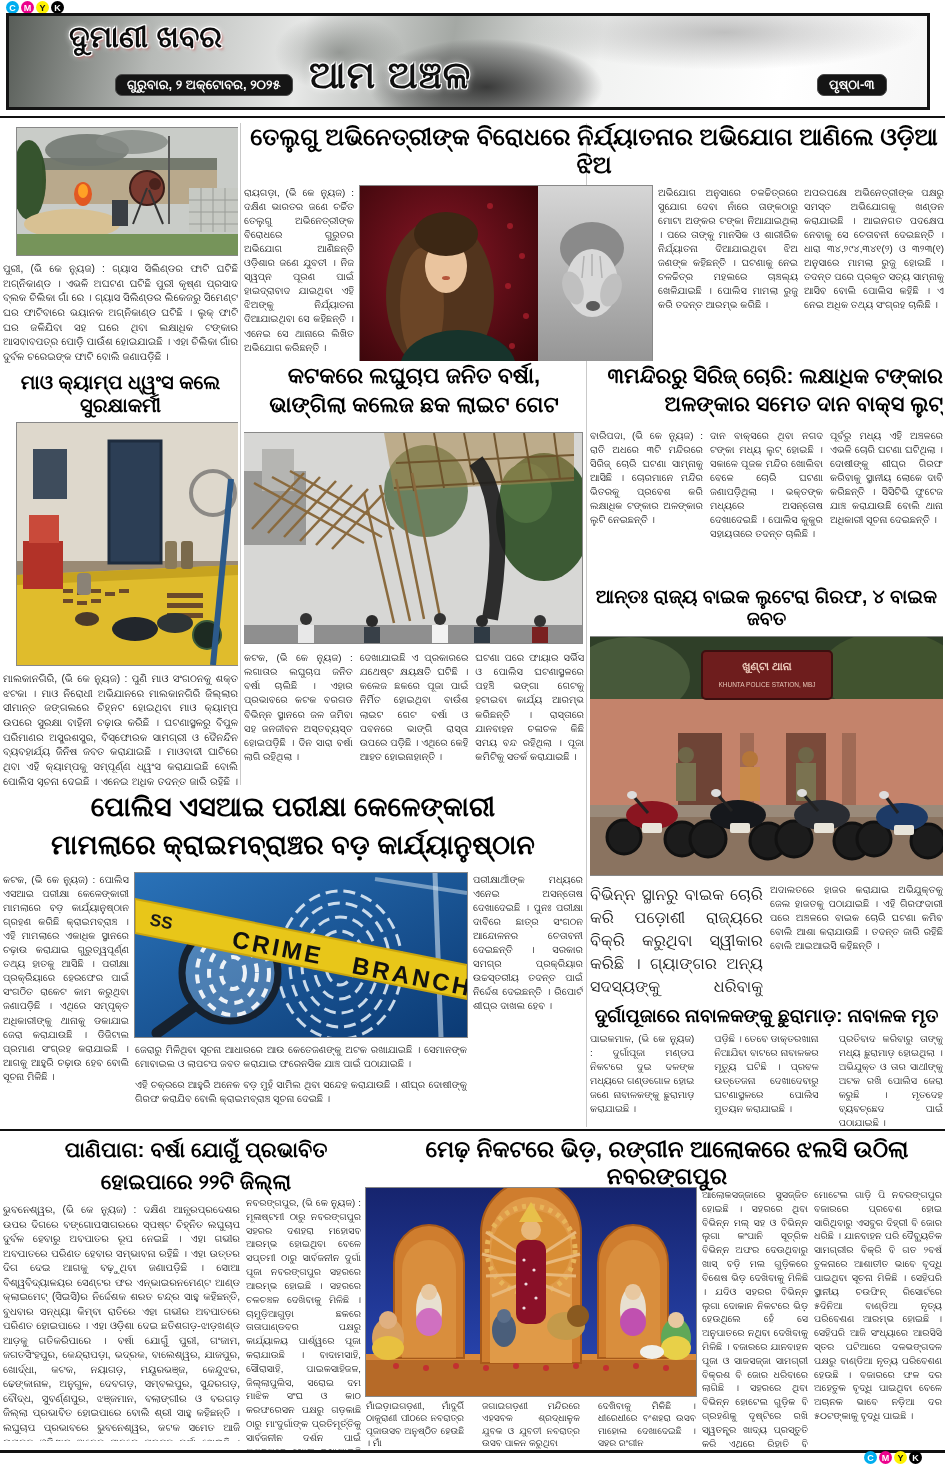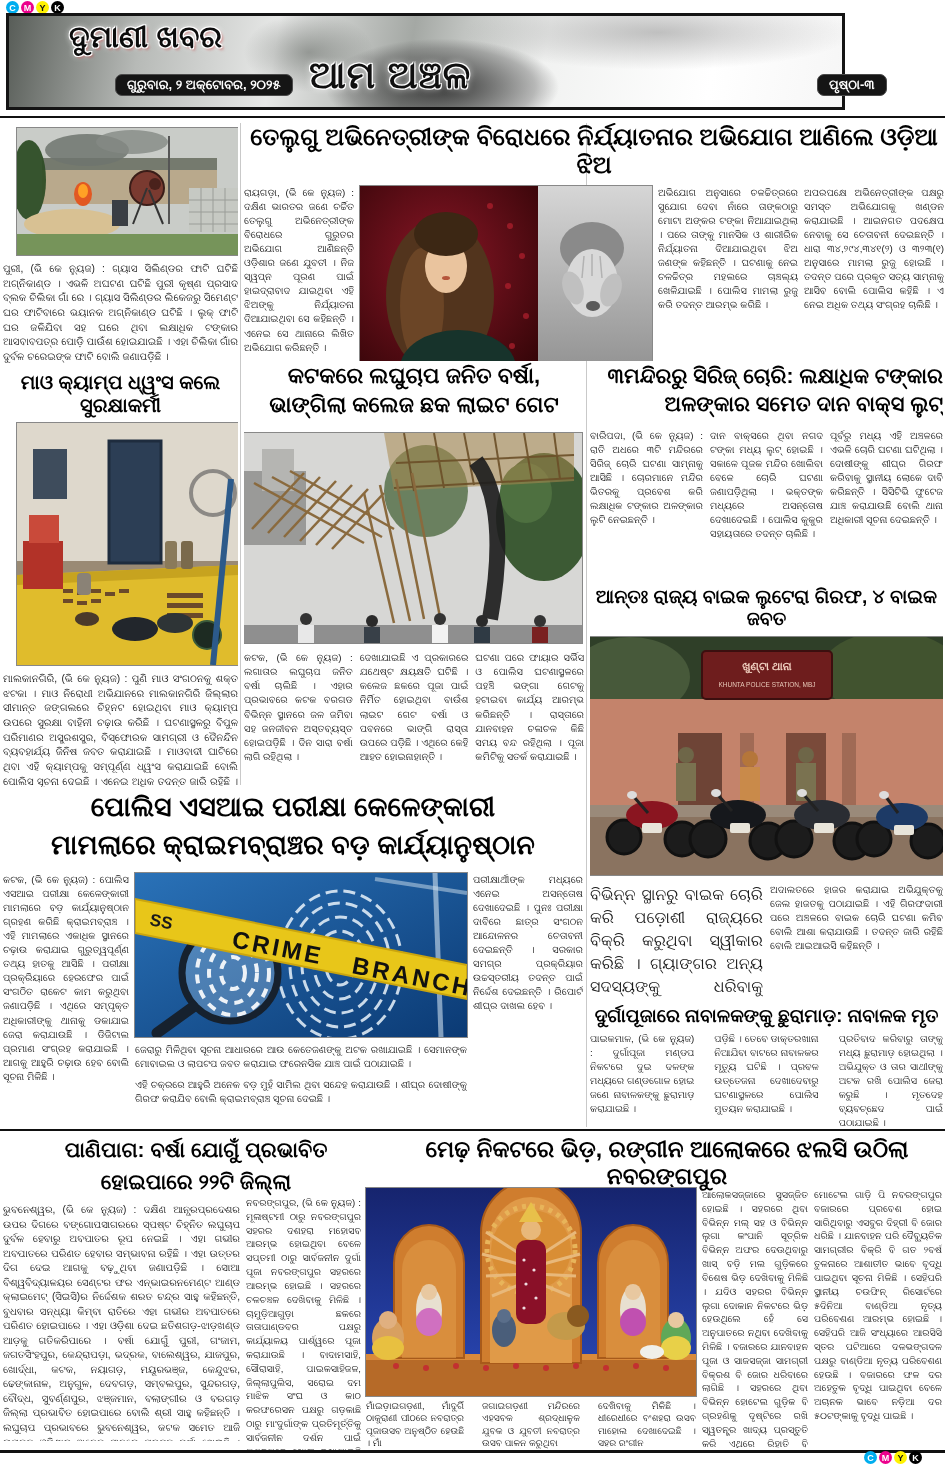--- a/index.html
+++ b/index.html
@@ -35,21 +35,21 @@
 </head>
 <body>
 
 <div class="abs cmyk" style="left:6px;top:1px;">
   <div class="d c">C</div>
   <div class="d m">M</div>
   <div class="d y">Y</div>
   <div class="d k">K</div>
 </div>
 
-<div class="abs masthead" style="left:6px;top:13px;width:839px;height:97px;">
+<div class="abs masthead" style="left:6px;top:13px;width:924px;height:97px;">
   <div class="abs logo" style="left:60px;top:4px;">ଦୁମାଣୀ ଖବର</div>
   <div class="abs" style="left:106px;top:58px;">
     <span class="badge">ଗୁରୁବାର, ୨ ଅକ୍ଟୋବର, ୨୦୨୫</span>
   </div>
   <div class="abs secTitle" style="left:300px;top:38px;">ଆମ ଅଞ୍ଚଳ</div>
   <div class="abs" style="left:808px;top:58px;border-radius:8px;">
     <span class="badge">ପୃଷ୍ଠା-୩</span>
   </div>
 </div>
 <div class="abs rule" style="left:0;top:116px;width:945px;height:2px;"></div>

